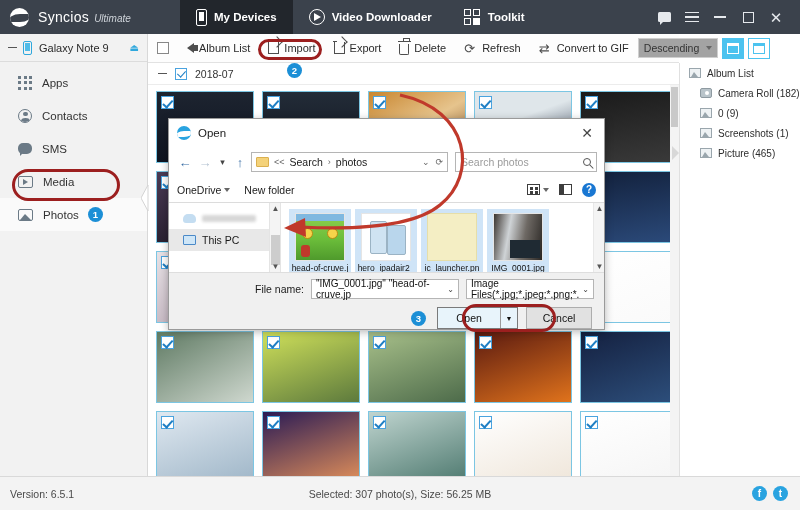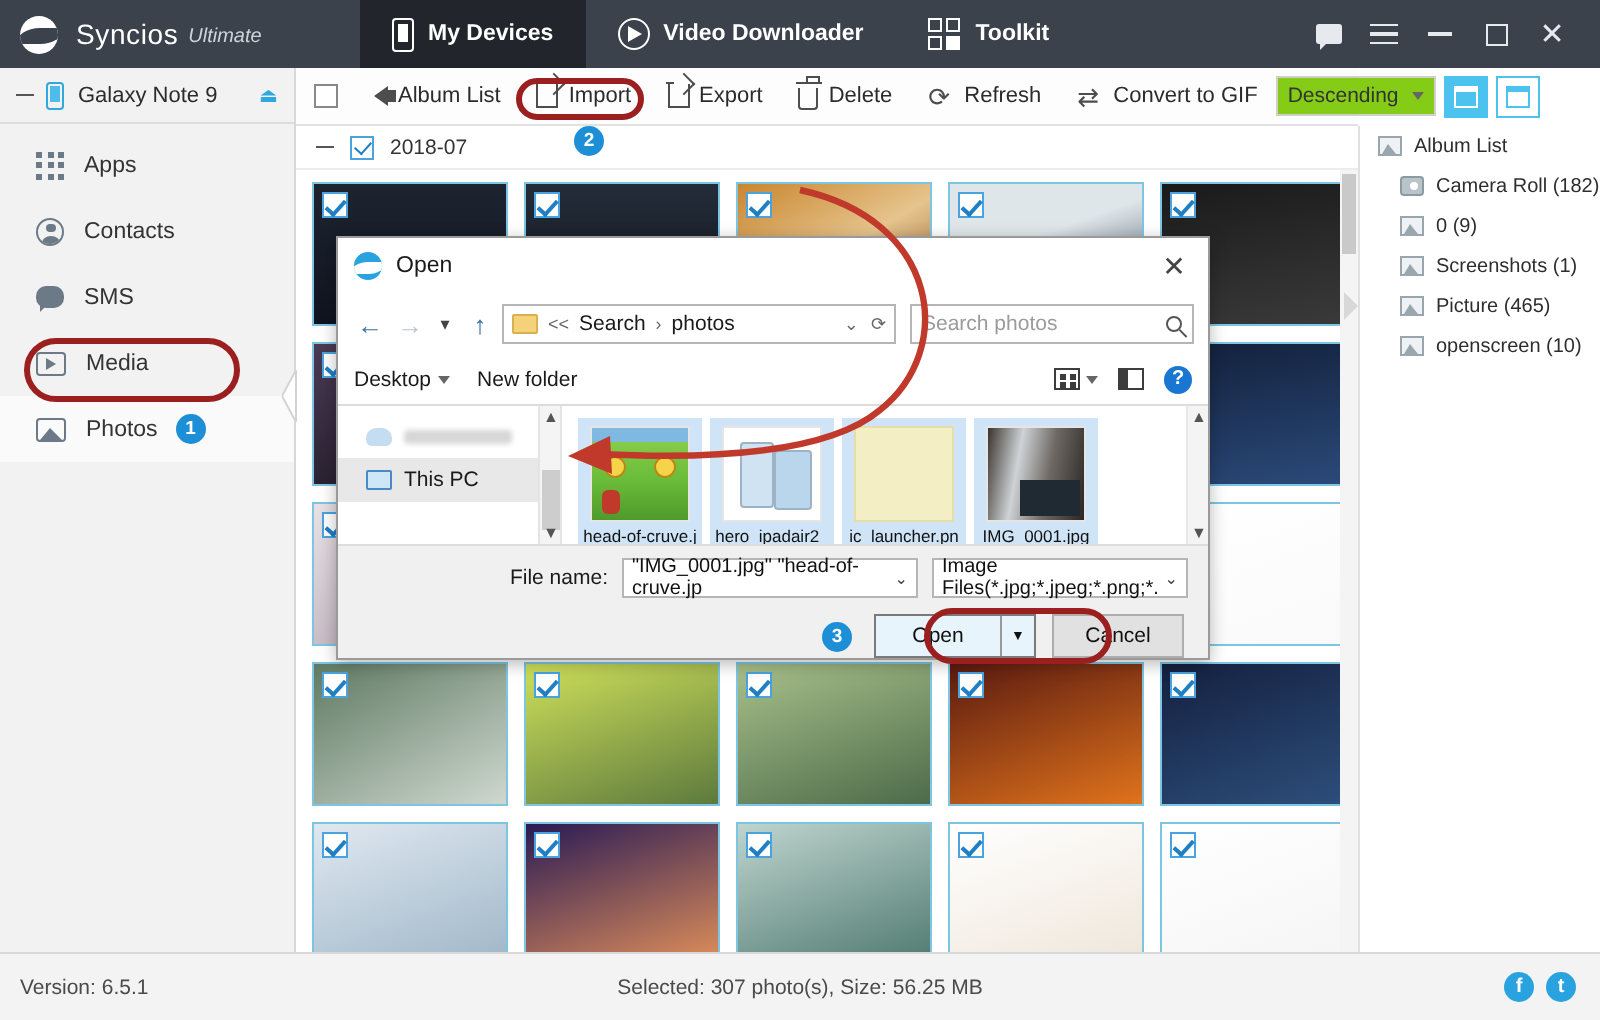--- a/index.html
+++ b/index.html
@@ -218,21 +218,21 @@
     content: ""; position: absolute; left: 2.5px; top: -5.5px; width: 5px; height: 2.4px;
     border: 1.3px solid #4d4d4d; border-bottom: none;
   }
   .ico-refresh, .ico-gif {
     width: 13px; height: 13px; position: relative; flex: 0 0 auto;
     color: #4d4d4d; font-size: 13px; line-height: 13px;
   }
   .tb-right { margin-left: auto; display: flex; align-items: center; gap: 4px; padding-right: 6px; }
   .sort-select {
     display: flex; align-items: center; gap: 7px; border: 1px solid #cfcfcf;
-    background: #84cc16; height: 20px; padding: 0 5px; font-size: 10.5px; color: #333;
+    background: #a3a3a3; height: 20px; padding: 0 5px; font-size: 10.5px; color: #333;
   }
   .caret { width: 0; height: 0; border-top: 4px solid #666; border-left: 3.5px solid transparent; border-right: 3.5px solid transparent; }
   .sq-btn {
     width: 22px; height: 21px; display: flex; align-items: center; justify-content: center;
     border: 1px solid #4cc3ef;
   }
   .sq-btn.on { background: #4cc3ef; }
   .ico-cal { width: 12px; height: 11px; border: 1.4px solid #fff; border-top-width: 3.5px; }
   .sq-btn.off { background: #fff; }
   .ico-cal2 { width: 12px; height: 11px; border: 1.4px solid #4cc3ef; border-top-width: 3.5px; position: relative; }
@@ -772,24 +772,20 @@
       <span class="rp-ic pic"></span>
       <span>0 (9)</span>
     </div>
     <div class="rp-item sub">
       <span class="rp-ic pic"></span>
       <span>Screenshots (1)</span>
     </div>
     <div class="rp-item sub sel">
       <span class="rp-ic pic"></span>
       <span>Picture (465)</span>
-    </div>
-    <div class="rp-item sub">
-      <span class="rp-ic pic"></span>
-      <span>openscreen (10)</span>
     </div>
   </div>
 
   <div class="dialog">
     <div class="dlg-title">
       <span class="dlg-logo"></span>
       <span class="dlg-title-text">Open</span>
       <span class="dlg-x">✕</span>
     </div>
 
@@ -810,21 +806,21 @@
         </span>
       </div>
       <div class="searchbox">
         <span>Search photos</span>
         <span class="mag"></span>
       </div>
     </div>
 
     <div class="dlg-cmdbar">
       <div class="vbtn">
-        <span>Desktop</span>
+        <span>OneDrive</span>
         <span class="caret"></span>
       </div>
       <div class="vbtn">
         <span>New folder</span>
       </div>
       <div class="cmd-right">
         <div class="vbtn">
           <span class="viewico">
             <i style="left:1.5px;top:1.5px"></i>
               <i style="left:7px;top:1.5px"></i>

